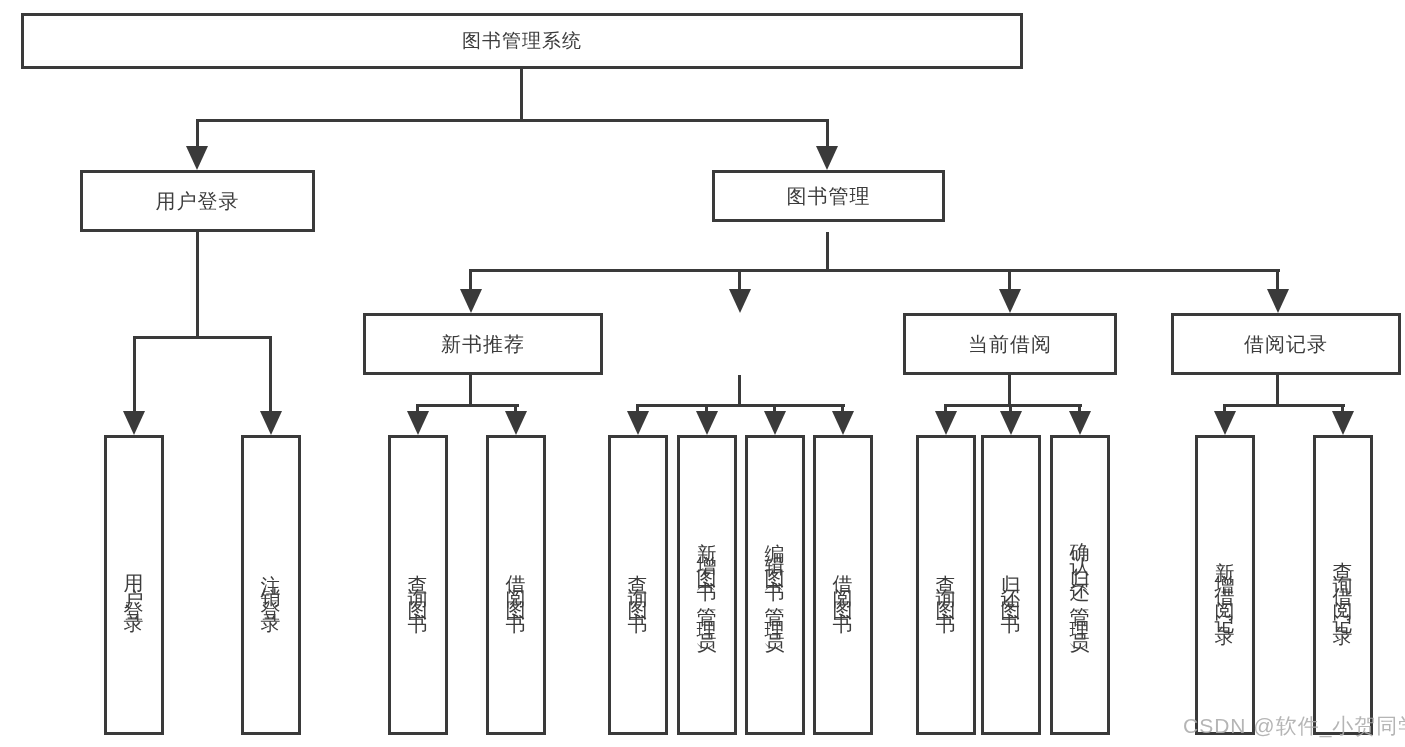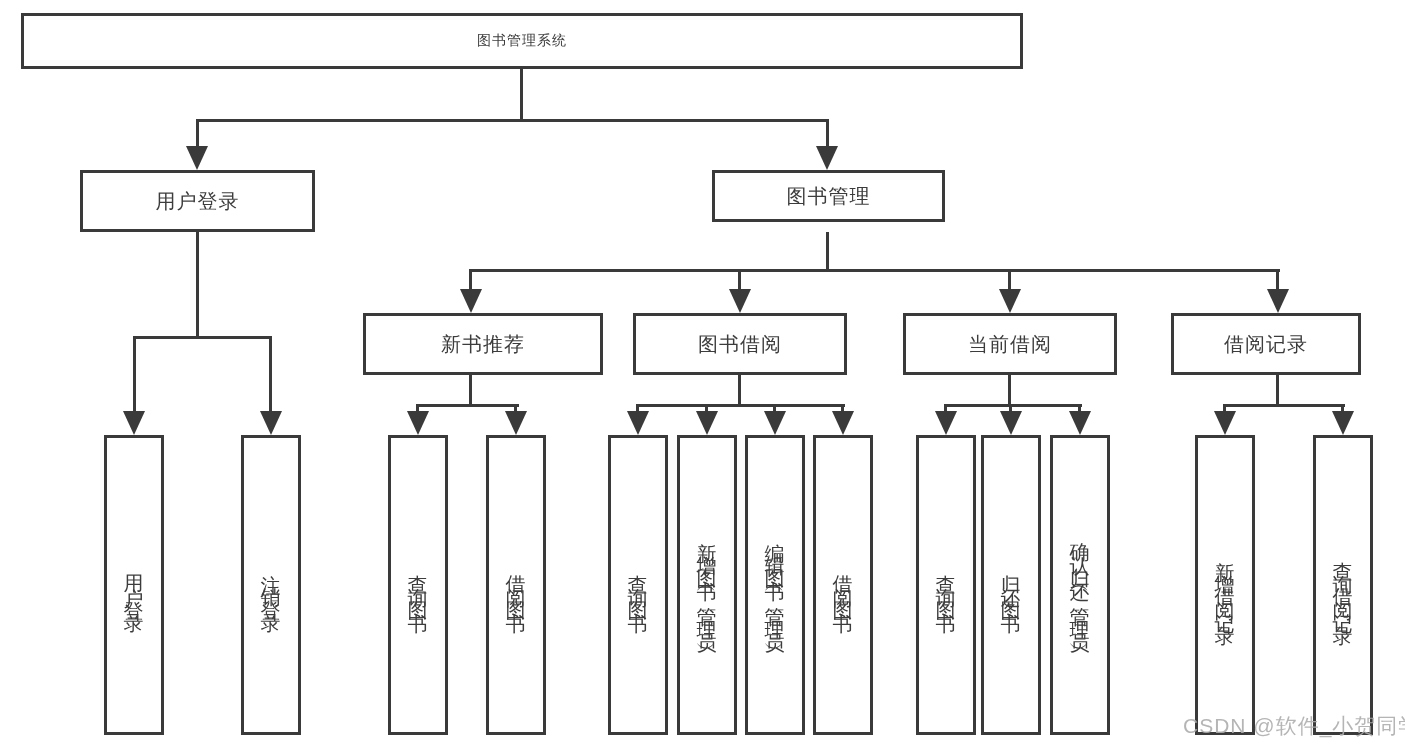--- a/index.html
+++ b/index.html
@@ -6,21 +6,21 @@
   .canvas{
     position:relative;width:1405px;height:747px;background:#ffffff;
     font-family:"Liberation Sans","DejaVu Sans",sans-serif;color:#3c3c3c;overflow:hidden;
   }
   .node{
     position:absolute;box-sizing:border-box;border:3px solid #3a3a3a;background:#ffffff;
     display:flex;align-items:center;justify-content:center;
   }
   .hlabel{font-size:20px;letter-spacing:1px;white-space:nowrap;}
   .root-box{border-width:3px;}
-  .root-box .hlabel{font-size:14px;}
+  .root-box .hlabel{font-size:19px;}
   .leaf .vtext{
     writing-mode:vertical-rl;font-size:20px;letter-spacing:13px;line-height:1;
     white-space:nowrap;
   }
   .line{position:absolute;background:#3a3a3a;}
   .arrow{
     position:absolute;width:0;height:0;
     border-left:11px solid transparent;border-right:11px solid transparent;
     border-top:24px solid #3a3a3a;
   }
@@ -66,27 +66,24 @@
   <div class="line" style="left:1008px;top:269px;width:3px;height:26px;"></div>
   <div class="line" style="left:1276px;top:269px;width:3px;height:26px;"></div>
   <div class="arrow" style="left:460px;top:289px;"></div>
   <div class="arrow" style="left:729px;top:289px;"></div>
   <div class="arrow" style="left:999px;top:289px;"></div>
   <div class="arrow" style="left:1267px;top:289px;"></div>
 
   <div class="node" style="left:363px;top:313px;width:240px;height:62px;">
     <span class="hlabel">新书推荐</span>
   </div>
-  <div class="node" style="left:633px;top:313px;width:214px;height:62px;">
-    <span class="hlabel">图书借阅</span>
-  </div>
   <div class="node" style="left:903px;top:313px;width:214px;height:62px;">
     <span class="hlabel">当前借阅</span>
   </div>
-  <div class="node" style="left:1171px;top:313px;width:190px;height:62px;">
+  <div class="node" style="left:1171px;top:313px;width:230px;height:62px;">
     <span class="hlabel">借阅记录</span>
   </div>
 
   <div class="line" style="left:469px;top:375px;width:3px;height:31px;"></div>
   <div class="line" style="left:417px;top:404px;width:102px;height:3px;"></div>
   <div class="line" style="left:416px;top:404px;width:3px;height:12px;"></div>
   <div class="line" style="left:514px;top:404px;width:3px;height:12px;"></div>
   <div class="arrow" style="left:407px;top:411px;"></div>
   <div class="arrow" style="left:505px;top:411px;"></div>
 

